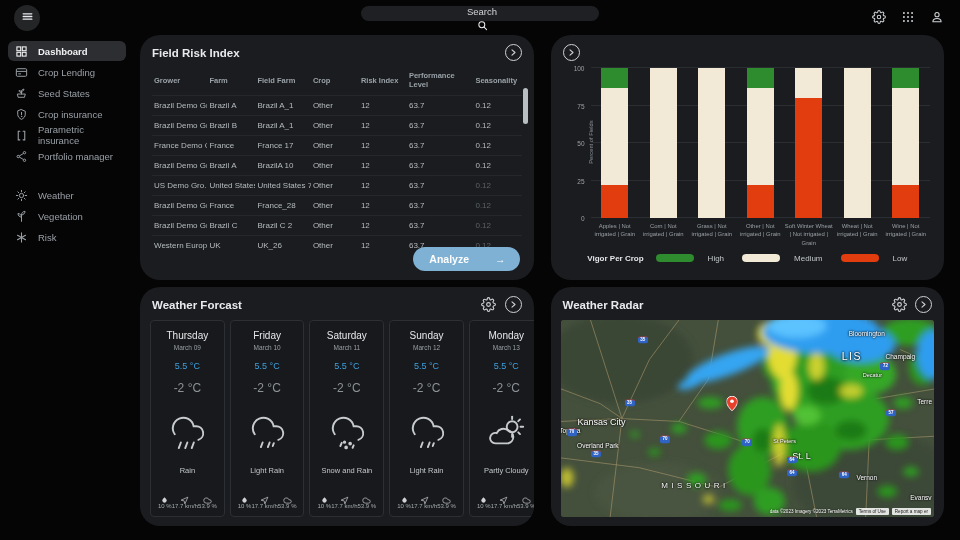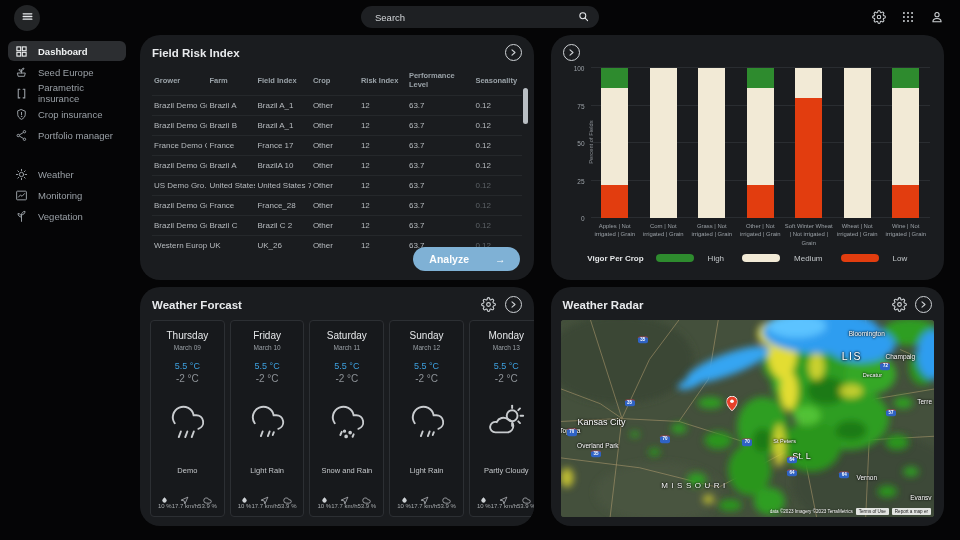--- a/index.html
+++ b/index.html
@@ -5,22 +5,22 @@
   * { margin:0; padding:0; box-sizing:border-box; }
   html,body { width:960px; height:540px; background:#000; overflow:hidden;
     font-family:"Liberation Sans", sans-serif; -webkit-font-smoothing:antialiased; }
   .app { position:relative; width:960px; height:540px; background:#050506; }
 
   
   .topbar { position:absolute; top:0; left:0; right:0; height:35px; background:#050506; }
   .hamburger { position:absolute; left:14px; top:5px; width:26px; height:26px; border-radius:50%;
     background:#232527; border:none; color:#e8eaed; display:flex; align-items:center; justify-content:center; cursor:pointer; }
   .hamburger svg { width:13px; height:13px; }
-  .search { position:absolute; left:50%; top:6px; transform:translateX(-50%); width:238px; height:22px;
-    background:#1e2023; border-radius:12px; display:flex; align-items:center; padding:0 10px 0 14px; cursor:text; }
+  .search { position:absolute; left:50%; top:6px; transform:translateX(-50%); width:238px; height:15px;
+    background:#1e2023; border-radius:12px; display:flex; align-items:center; padding:0 10px 0 14px; cursor:text;flex-direction:column; }
   .search-text { flex:1; color:#d2d5d8; font-size:9.5px; }
   .search svg { width:11px; height:11px; color:#e8eaed; }
   .topbar-right { position:absolute; right:10px; top:5px; display:flex; gap:3px; }
   .top-icon-btn { width:26px; height:26px; border-radius:50%; background:transparent; border:none;
     color:#cfd3d6; display:flex; align-items:center; justify-content:center; cursor:pointer; }
   .top-icon-btn svg { width:14px; height:14px; }
 
   
   .sidebar { position:absolute; top:35px; left:0; width:134px; bottom:0; background:#050506; padding-top:6px; }
   .side-item { display:flex; align-items:center; gap:10px; height:20px; margin:0 8px 1px 8px; padding:0 7px;
@@ -74,21 +74,21 @@
   .leg-pill { width:38px; height:8px; border-radius:4px; display:inline-block; }
   .leg-lbl { color:#c3c7ca; font-size:8px; }
 
   
   .wf-cards { display:flex; gap:5px; margin:2px 10px 10px 10px; height:calc(100% - 42px); }
   .wf-card { flex:1; background:#17191c; border:1px solid #2c2f33; border-radius:4px;
     display:flex; flex-direction:column; align-items:center; padding:9px 4px 7px 4px; }
   .wf-day { color:#e6e8ea; font-size:10px; }
   .wf-date { color:#9aa0a6; font-size:6.5px; margin-top:3px; }
   .wf-high { color:#3da1e0; font-size:9px; margin-top:10px; }
-  .wf-low { color:#8d9297; font-size:10px; margin-top:2px; }
+  .wf-low { color:#8d9297; font-size:12px; margin-top:10px; }
   .wf-icon { width:42px; height:42px; color:#c8cbce; margin-top:16px; }
   .wf-icon svg { width:42px; height:42px; }
   .wf-cond { color:#c4c7ca; font-size:7.5px; margin-top:auto; margin-bottom:16px; }
   .wf-stats { display:flex; width:100%; justify-content:space-between; padding:0 3px; }
   .wf-stat { display:flex; flex-direction:column; align-items:center; gap:3px; flex:1; }
   .wf-stat .s-icon { width:9px; height:9px; color:#cfd3d6; }
   .wf-stat .s-icon svg { width:9px; height:9px; }
   .wf-stat .s-val { color:#a7abae; font-size:6px; white-space:nowrap; }
 
   
@@ -164,47 +164,57 @@
               <rect x="3.5" y="3.5" width="7" height="7"></rect>
               <rect x="13.5" y="3.5" width="7" height="7"></rect>
               <rect x="3.5" y="13.5" width="7" height="7"></rect>
               <rect x="13.5" y="13.5" width="7" height="7"></rect>
             </svg>
           </span>
     <span class="lbl">Dashboard</span>
   </div>
         <div class="side-item">
     <span class="icon">
+            <svg viewBox="0 0 24 24" fill="none" stroke="currentColor" stroke-width="1.8">
+              <rect x="2.5" y="5" width="19" height="14" rx="2"></rect>
+              <line x1="2.5" y1="10" x2="21.5" y2="10"></line>
+              <line x1="6" y1="14.5" x2="11" y2="14.5"></line>
+            </svg>
+          </span>
+    <span class="lbl">Crop Lending</span>
+  </div>
+        <div class="side-item">
+    <span class="icon">
             <svg viewBox="0 0 24 24" fill="none" stroke="currentColor" stroke-width="1.8" stroke-linecap="round">
               <path d="M5 13h14l-1.5 6h-11z"></path>
               <path d="M12 13V8"></path>
               <path d="M12 8c0-2.5 2-4 4.5-4C16.5 6.5 14.5 8 12 8z"></path>
               <path d="M12 10.5c0-2.5-2-4-4.5-4C7.5 9 9.5 10.5 12 10.5z"></path>
             </svg>
           </span>
-    <span class="lbl">Seed Europe</span>
-  </div>
-        <div class="side-item">
-    <span class="icon">
-            <svg viewBox="0 0 24 24" fill="none" stroke="currentColor" stroke-width="2" stroke-linecap="round">
-              <path d="M9 4H6v16h3"></path>
-              <path d="M15 4h3v16h-3"></path>
-            </svg>
-          </span>
-    <span class="lbl">Parametric insurance</span>
+    <span class="lbl">Seed States</span>
   </div>
         <div class="side-item">
     <span class="icon">
             <svg viewBox="0 0 24 24" fill="none" stroke="currentColor" stroke-width="1.8" stroke-linecap="round">
               <path d="M12 3l7 3v5.5c0 4.5-3 7.5-7 9.5-4-2-7-5-7-9.5V6z"></path>
               <line x1="12" y1="8" x2="12" y2="12.5"></line>
               <circle cx="12" cy="15.5" r="0.4" fill="currentColor"></circle>
             </svg>
           </span>
     <span class="lbl">Crop insurance</span>
+  </div>
+        <div class="side-item">
+    <span class="icon">
+            <svg viewBox="0 0 24 24" fill="none" stroke="currentColor" stroke-width="2" stroke-linecap="round">
+              <path d="M9 4H6v16h3"></path>
+              <path d="M15 4h3v16h-3"></path>
+            </svg>
+          </span>
+    <span class="lbl">Parametric insurance</span>
   </div>
         <div class="side-item">
     <span class="icon">
             <svg viewBox="0 0 24 24" fill="none" stroke="currentColor" stroke-width="1.8">
               <circle cx="17.5" cy="5" r="2.2"></circle>
               <circle cx="6" cy="12" r="2.2"></circle>
               <circle cx="17.5" cy="19" r="2.2"></circle>
               <line x1="8" y1="11" x2="15.5" y2="6.5"></line>
               <line x1="8" y1="13" x2="15.5" y2="17.5"></line>
             </svg>
@@ -225,36 +235,37 @@
               <line x1="5.3" y1="5.3" x2="7" y2="7"></line>
               <line x1="17" y1="17" x2="18.7" y2="18.7"></line>
               <line x1="5.3" y1="18.7" x2="7" y2="17"></line>
               <line x1="17" y1="7" x2="18.7" y2="5.3"></line>
             </svg>
           </span>
     <span class="lbl">Weather</span>
   </div>
         <div class="side-item">
     <span class="icon">
-            <svg viewBox="0 0 24 24" fill="none" stroke="currentColor" stroke-width="1.8" stroke-linejoin="round">
-              <rect x="3" y="4" width="18" height="16" rx="1.5"></rect>
-              <polyline points="6 15.5 10 11 13 13.5 18 8"></polyline>
-            </svg>
-          </span>
-    <span class="lbl">Monitoring</span>
-  </div>
-        <div class="side-item">
-    <span class="icon">
             <svg viewBox="0 0 24 24" fill="none" stroke="currentColor" stroke-width="1.8" stroke-linecap="round">
               <path d="M12 21V9"></path>
               <path d="M12 13C12 9 9 6.5 5.5 6.5 5.5 10.5 8.5 13 12 13z"></path>
               <path d="M12 9c0-4 3-6.5 6.5-6.5C18.5 6.5 15.5 9 12 9z"></path>
             </svg>
           </span>
     <span class="lbl">Vegetation</span>
+  </div>
+        <div class="side-item">
+    <span class="icon">
+            <svg viewBox="0 0 24 24" fill="none" stroke="currentColor" stroke-width="2" stroke-linecap="round">
+              <line x1="12" y1="3.5" x2="12" y2="20.5"></line>
+              <line x1="4.6" y1="7.75" x2="19.4" y2="16.25"></line>
+              <line x1="19.4" y1="7.75" x2="4.6" y2="16.25"></line>
+            </svg>
+          </span>
+    <span class="lbl">Risk</span>
   </div>
       </nav>
   </aside>
 
   <main class="content">
 
     <section class="panel">
       <div class="panel-head">
         <div class="panel-title">Field Risk Index</div>
         <div class="head-icons">
@@ -273,21 +284,21 @@
               <col class="col-fn">
               <col class="col-c">
               <col class="col-ri">
               <col class="col-pl">
               <col class="col-s">
             </colgroup>
           <thead>
               <tr id="fri-headrow">
                 <th>Grower</th>
                 <th>Farm</th>
-                <th>Field Index</th>
+                <th>Field Farm</th>
                 <th>Crop</th>
                 <th>Risk Index</th>
                 <th>Performance Level</th>
                 <th>Seasonality</th>
               </tr>
             </thead>
           <tbody id="fri-body">
               <tr>
     <td>Brazil Demo Gro...</td>
                 <td>Brazil A</td>
@@ -484,21 +495,21 @@
     <div class="wf-day">Thursday</div>
     <div class="wf-date">March 09</div>
     <div class="wf-high">5.5 °C</div>
     <div class="wf-low">-2 °C</div>
     <div class="wf-icon"><svg viewBox="0 0 24 24" fill="none" stroke="currentColor" stroke-width="1.1" stroke-linecap="round">
                 <path d="M18.5 16.5A4 4 0 0 0 17.2 8.7h-1.4A6 6 0 1 0 5 13.3"></path>
                 <line x1="8.5" y1="18" x2="7.3" y2="21.2"></line>
                 <line x1="12.2" y1="18" x2="11" y2="21.2"></line>
                 <line x1="15.9" y1="18" x2="14.7" y2="21.2"></line>
               </svg></div>
-    <div class="wf-cond">Demo</div>
+    <div class="wf-cond">Rain</div>
     <div class="wf-stats">
       <div class="wf-stat">
                 <span class="s-icon"><svg viewBox="0 0 24 24" fill="currentColor" stroke="none">
                     <path d="M12 3.2l4.4 4.9a5.9 5.9 0 1 1-8.8 0z"></path>
                   </svg></span>
                 <span class="s-val sv-p">10 %</span>
               </div>
       <div class="wf-stat">
                 <span class="s-icon"><svg viewBox="0 0 24 24" fill="none" stroke="currentColor" stroke-width="1.8" stroke-linejoin="round">
                     <polygon points="3 11 21 3 13 21 11 13 3 11"></polygon>

